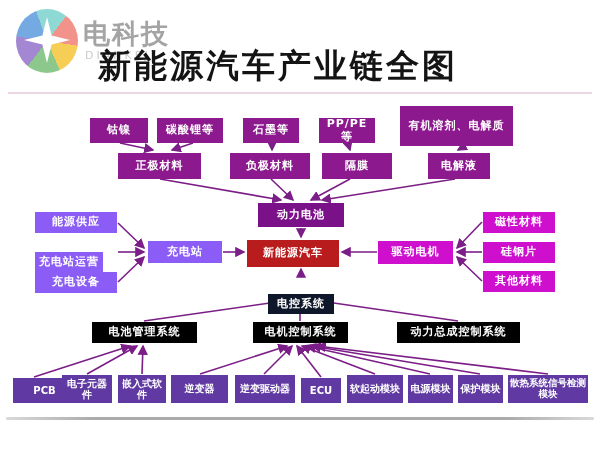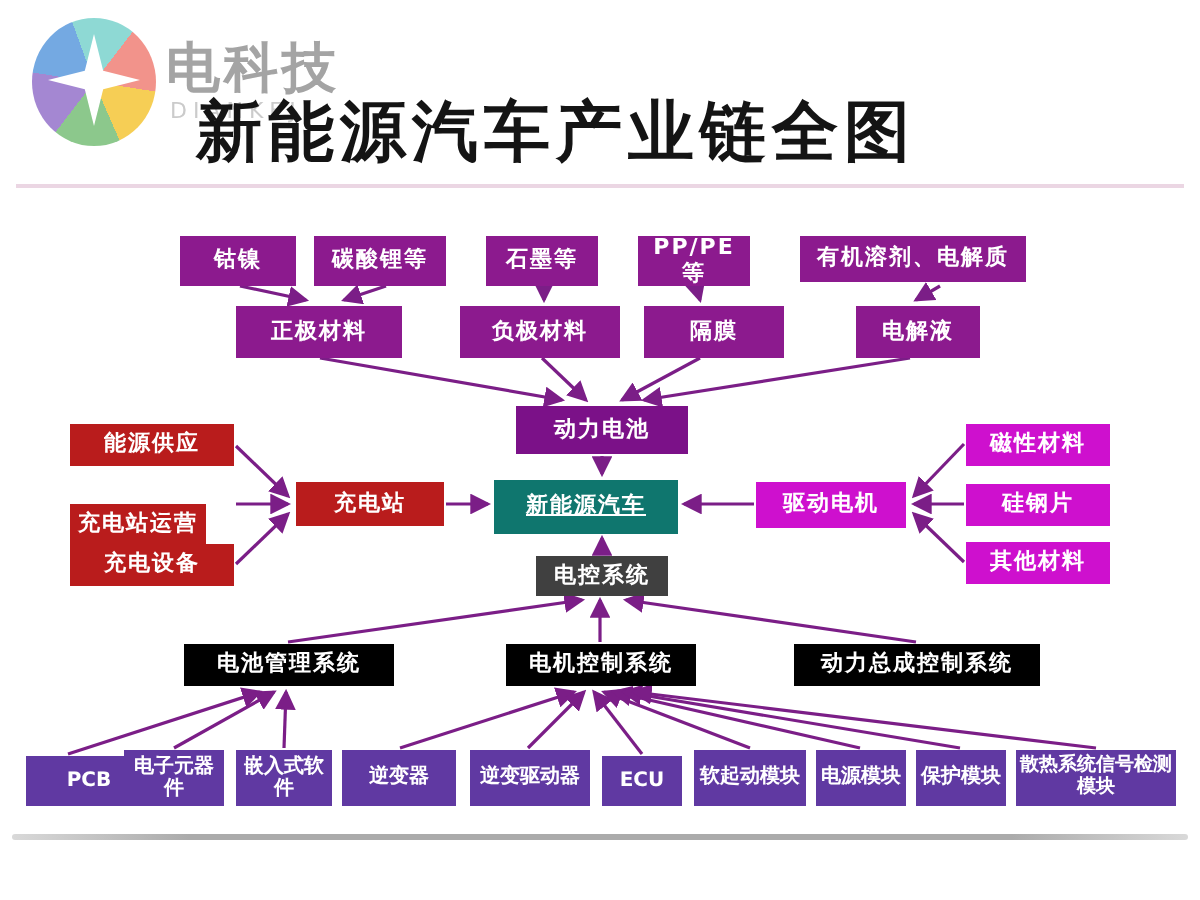--- a/index.html
+++ b/index.html
@@ -28,24 +28,24 @@
     background:linear-gradient(90deg,#d9d9d9,#ababab 15%,#ababab 85%,#d9d9d9);}
   
   .arrows{position:absolute;left:0;top:0;width:600px;height:450px;}
   .node{
     position:absolute;display:flex;align-items:center;justify-content:center;text-align:center;
     color:#fff;font-weight:bold;font-size:11px;line-height:1.15;letter-spacing:1px;
     box-sizing:border-box;padding:1px 2px;
   }
   .purple   {background:#8C1A8E;}
   .battery  {background:#7B1188;}
-  .lavender {background:#b91c1c;}
+  .lavender {background:#8b5cf6;}
   .magenta  {background:#CE10CE;}
-  .green    {background:#0f766e;text-decoration:underline;}
-  .control  {background:#404040;}
+  .green    {background:#b91c1c;}
+  .control  {background:#0f172a;margin-top:16px;}
   .sysrow   {background:#000000;}
   .modrow   {background:#6039A2;font-size:10px;letter-spacing:0;}
   .tiny     {font-size:9.5px;}
 </style>
 </head>
 <body>
 
 <div class="stage">
 
   <div class="logo-mark">
@@ -105,21 +105,21 @@
       <line x1="430" y1="374" x2="307" y2="346" marker-end="url(#ah)"></line>
       <line x1="480" y1="374" x2="312" y2="346" marker-end="url(#ah)"></line>
       <line x1="548" y1="374" x2="317" y2="346" marker-end="url(#ah)"></line>
     </g>
   </svg>
 
   <div class="node purple" style="left:90px;top:118px;width:58px;height:25px">钴镍</div>
   <div class="node purple" style="left:157px;top:118px;width:66px;height:25px">碳酸锂等</div>
   <div class="node purple" style="left:243px;top:118px;width:56px;height:25px">石墨等</div>
   <div class="node purple" style="left:319px;top:118px;width:56px;height:25px">PP/PE等</div>
-  <div class="node purple" style="left:400px;top:118px;width:113px;height:23px">有机溶剂、电解质</div>
+  <div class="node purple" style="left:400px;top:106px;width:113px;height:40px">有机溶剂、电解质</div>
 
   <div class="node purple" style="left:118px;top:153px;width:83px;height:26px">正极材料</div>
   <div class="node purple" style="left:230px;top:153px;width:80px;height:26px">负极材料</div>
   <div class="node purple" style="left:322px;top:153px;width:70px;height:26px">隔膜</div>
   <div class="node purple" style="left:428px;top:153px;width:62px;height:26px">电解液</div>
 
   <div class="node battery" style="left:258px;top:203px;width:86px;height:24px">动力电池</div>
 
   <div class="node lavender" style="left:35px;top:212px;width:82px;height:21px">能源供应</div>
   <div class="node lavender" style="left:35px;top:252px;width:68px;height:21px">充电站运营</div>

